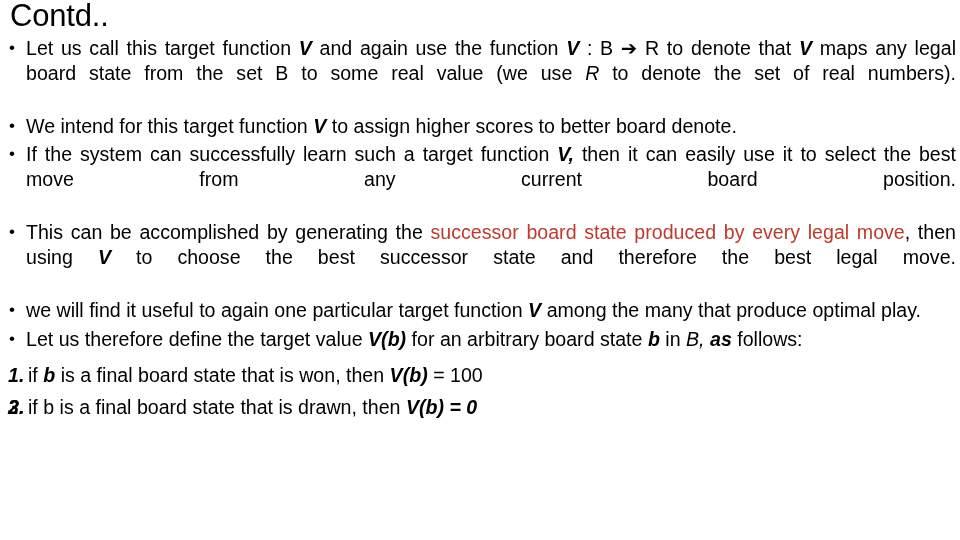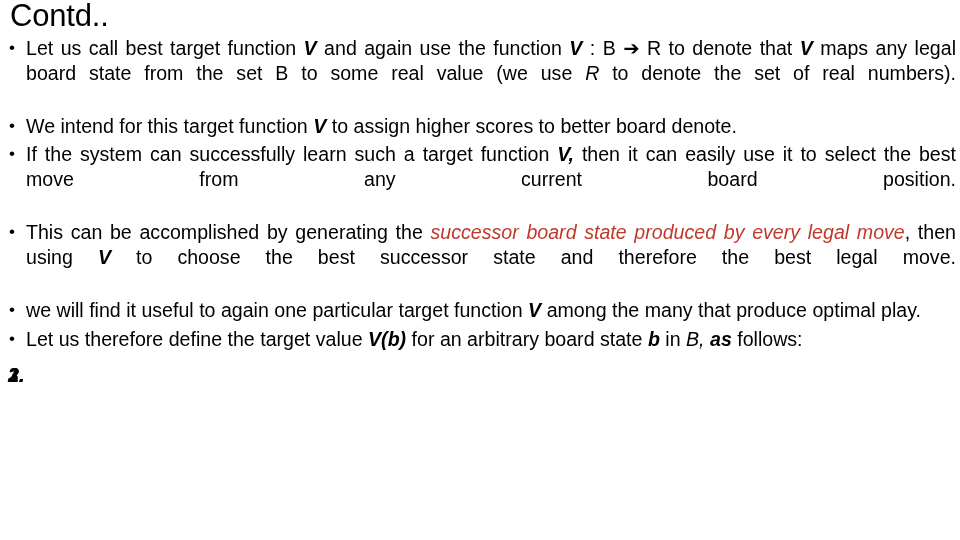--- a/index.html
+++ b/index.html
@@ -92,36 +92,36 @@
   }
   ol.numbered li.num .marker {
     position: absolute;
     left: 8px;
     top: 0;
     font-weight: bold;
     font-style: italic;
   }
   em.i  { font-style: italic; font-weight: normal; }
   b.bi  { font-weight: bold; font-style: italic; }
-  .red  { color: #C0392B; font-style: italic; }
+  .red  { color: #C0392B; }
 </style>
 </head>
 <body>
 
 <div class="slide">
 
   <div class="slide-title">Contd..</div>
 
   <div class="body-block">
 
     <ul class="bullets">
 
       <li class="bullet">
         <span class="dot">•</span>
-        <span class="txt"><span>Let us call best target function </span><b class="bi">V</b><span> and again use the function </span><b class="bi">V</b><span> : B </span><span>➔</span><span> R to denote that </span><b class="bi">V</b><span> maps any legal board state from the set B to some real value (we use </span><em class="i">R</em><span> to denote the set of real numbers).</span></span>
+        <span class="txt"><span>Let us call this target function </span><b class="bi">V</b><span> and again use the function </span><b class="bi">V</b><span> : B </span><span>➔</span><span> R to denote that </span><b class="bi">V</b><span> maps any legal board state from the set B to some real value (we use </span><em class="i">R</em><span> to denote the set of real numbers).</span></span>
       </li>
 
       <li class="bullet nojust">
         <span class="dot">•</span>
         <span class="txt"><span>We intend for this target function </span><b class="bi">V</b><span> to assign higher scores to better board denote.</span></span>
       </li>
 
       <li class="bullet">
         <span class="dot">•</span>
         <span class="txt"><span>If the system can successfully learn such a target function </span><b class="bi">V,</b><span> then it can easily use it to select the best move from any current board position.</span></span>
@@ -141,26 +141,28 @@
         <span class="dot">•</span>
         <span class="txt"><span>Let us therefore define the target value </span><b class="bi">V(b)</b><span> for an arbitrary board state </span><b class="bi">b</b><span> in </span><em class="i">B,</em><span> </span><b class="bi">as</b><span> follows:</span></span>
       </li>
 
     </ul>
 
     <ol class="numbered">
 
       <li class="num">
         <span class="marker">1.</span>
+        <span><span>if </span><b class="bi">b</b><span> is a final board state that is won, then </span><b class="bi">V(b)</b><span> = 100</span></span>
       </li>
 
       <li class="num">
         <span class="marker">2.</span>
       </li>
 
       <li class="num">
         <span class="marker">3.</span>
+        <span><span>if b is a final board state that is drawn, then </span><b class="bi">V(b) = 0</b></span>
       </li>
 
     </ol>
 
   </div>
 </div>
 
 </body></html>

